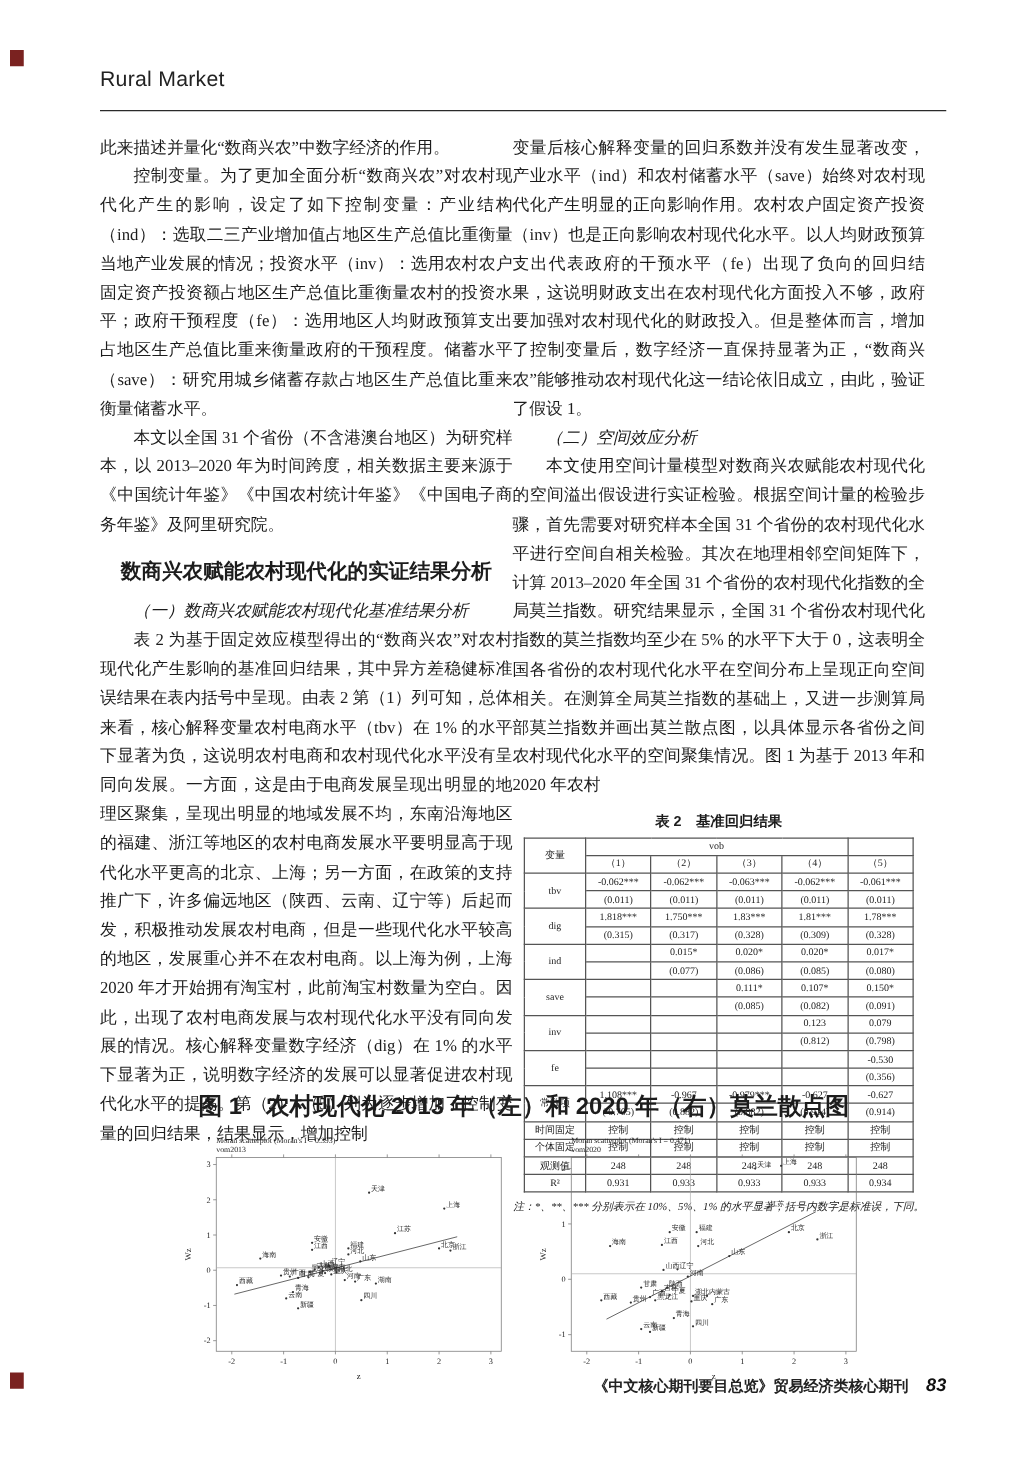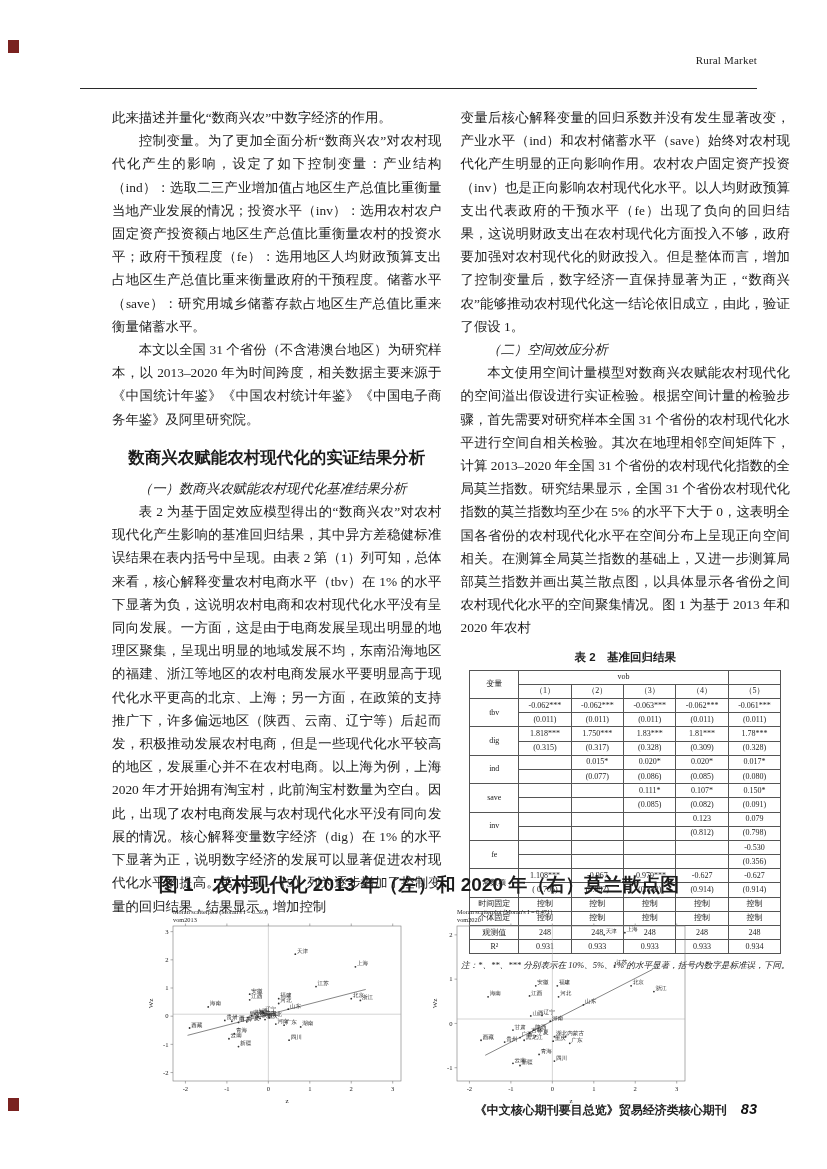--- a/index.html
+++ b/index.html
@@ -1,24 +1,24 @@
 <!DOCTYPE html>
 <html><head>
 <meta charset="utf-8">
 <style>
   html,body{margin:0;padding:0;background:#e8e8e8;}
   .page{position:relative;width:827px;height:1169px;margin:0 auto;background:#ffffff;
         font-family:"Liberation Serif",serif;color:#1c1c1c;overflow:hidden;}
   .print-mark{position:absolute;left:8px;width:11px;height:13px;background:#7a2220;}
   .print-mark.top{top:40px;}
   .print-mark.bottom{top:1098px;}
-  .header{position:absolute;top:54px;left:80px;width:677px;text-align:right;
-          font-family:Liberation Serif, serif;font-size:11px;color:#222;letter-spacing:.2px;}
+  .header{position:absolute;top:54px;left:80px;width:677px;
+          font-family:Liberation Sans, sans-serif;font-size:17px;color:#222;letter-spacing:.2px;}
   .header-rule{position:absolute;top:88px;left:80px;width:677px;border-top:1.6px solid #2a2a2a;}
-  .content{position:absolute;top:106px;left:80px;width:678px;display:flex;gap:19px;margin-left:32px;}
+  .content{position:absolute;top:106px;left:80px;width:678px;display:flex;}
   .col{width:330px;}
   .para{font-size:13.4px;line-height:23.2px;text-align:justify;margin:0;}
   .indent{text-indent:2em;}
   .kai{font-style:italic;}
   .section-heading{font-family:Liberation Sans, sans-serif;font-weight:bold;font-size:16.5px;
                    text-align:center;margin:14px 0 8px 0;line-height:24px;}
   .tbl-caption{font-family:"Liberation Sans",sans-serif;font-weight:bold;font-size:11.5px;
                text-align:center;margin:10px 0 5px 0;}
   table.reg{border-collapse:collapse;width:312px;margin:0 auto;font-size:8px;line-height:10px;}
   table.reg td,table.reg th{border:0.8px solid #555;text-align:center;padding:1.6px 1px;

